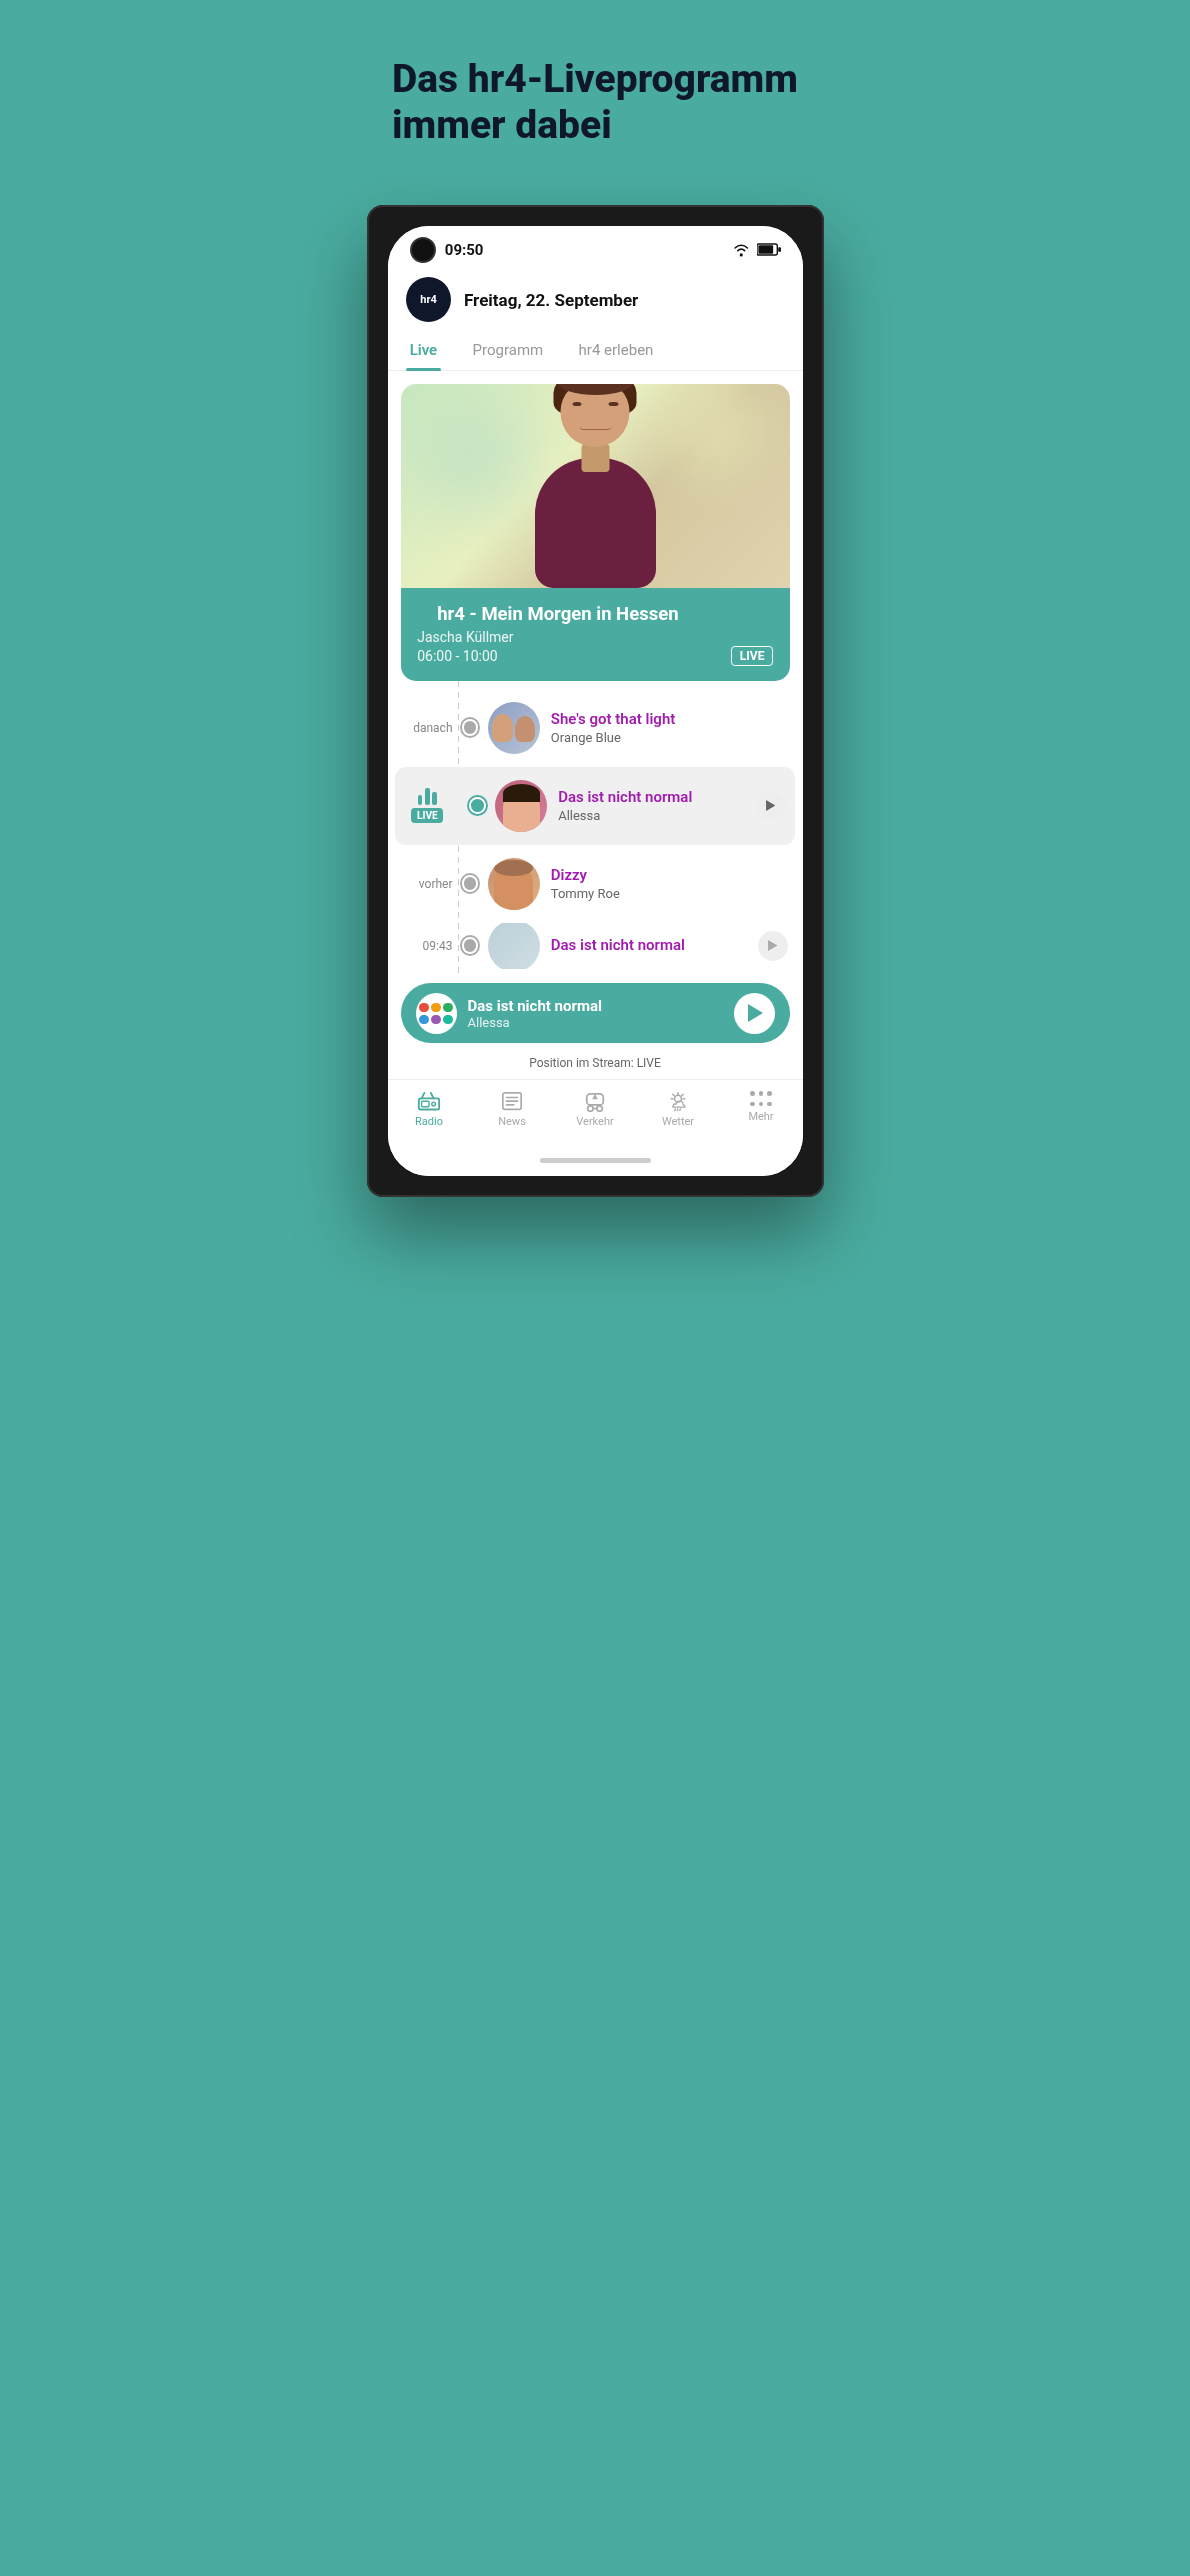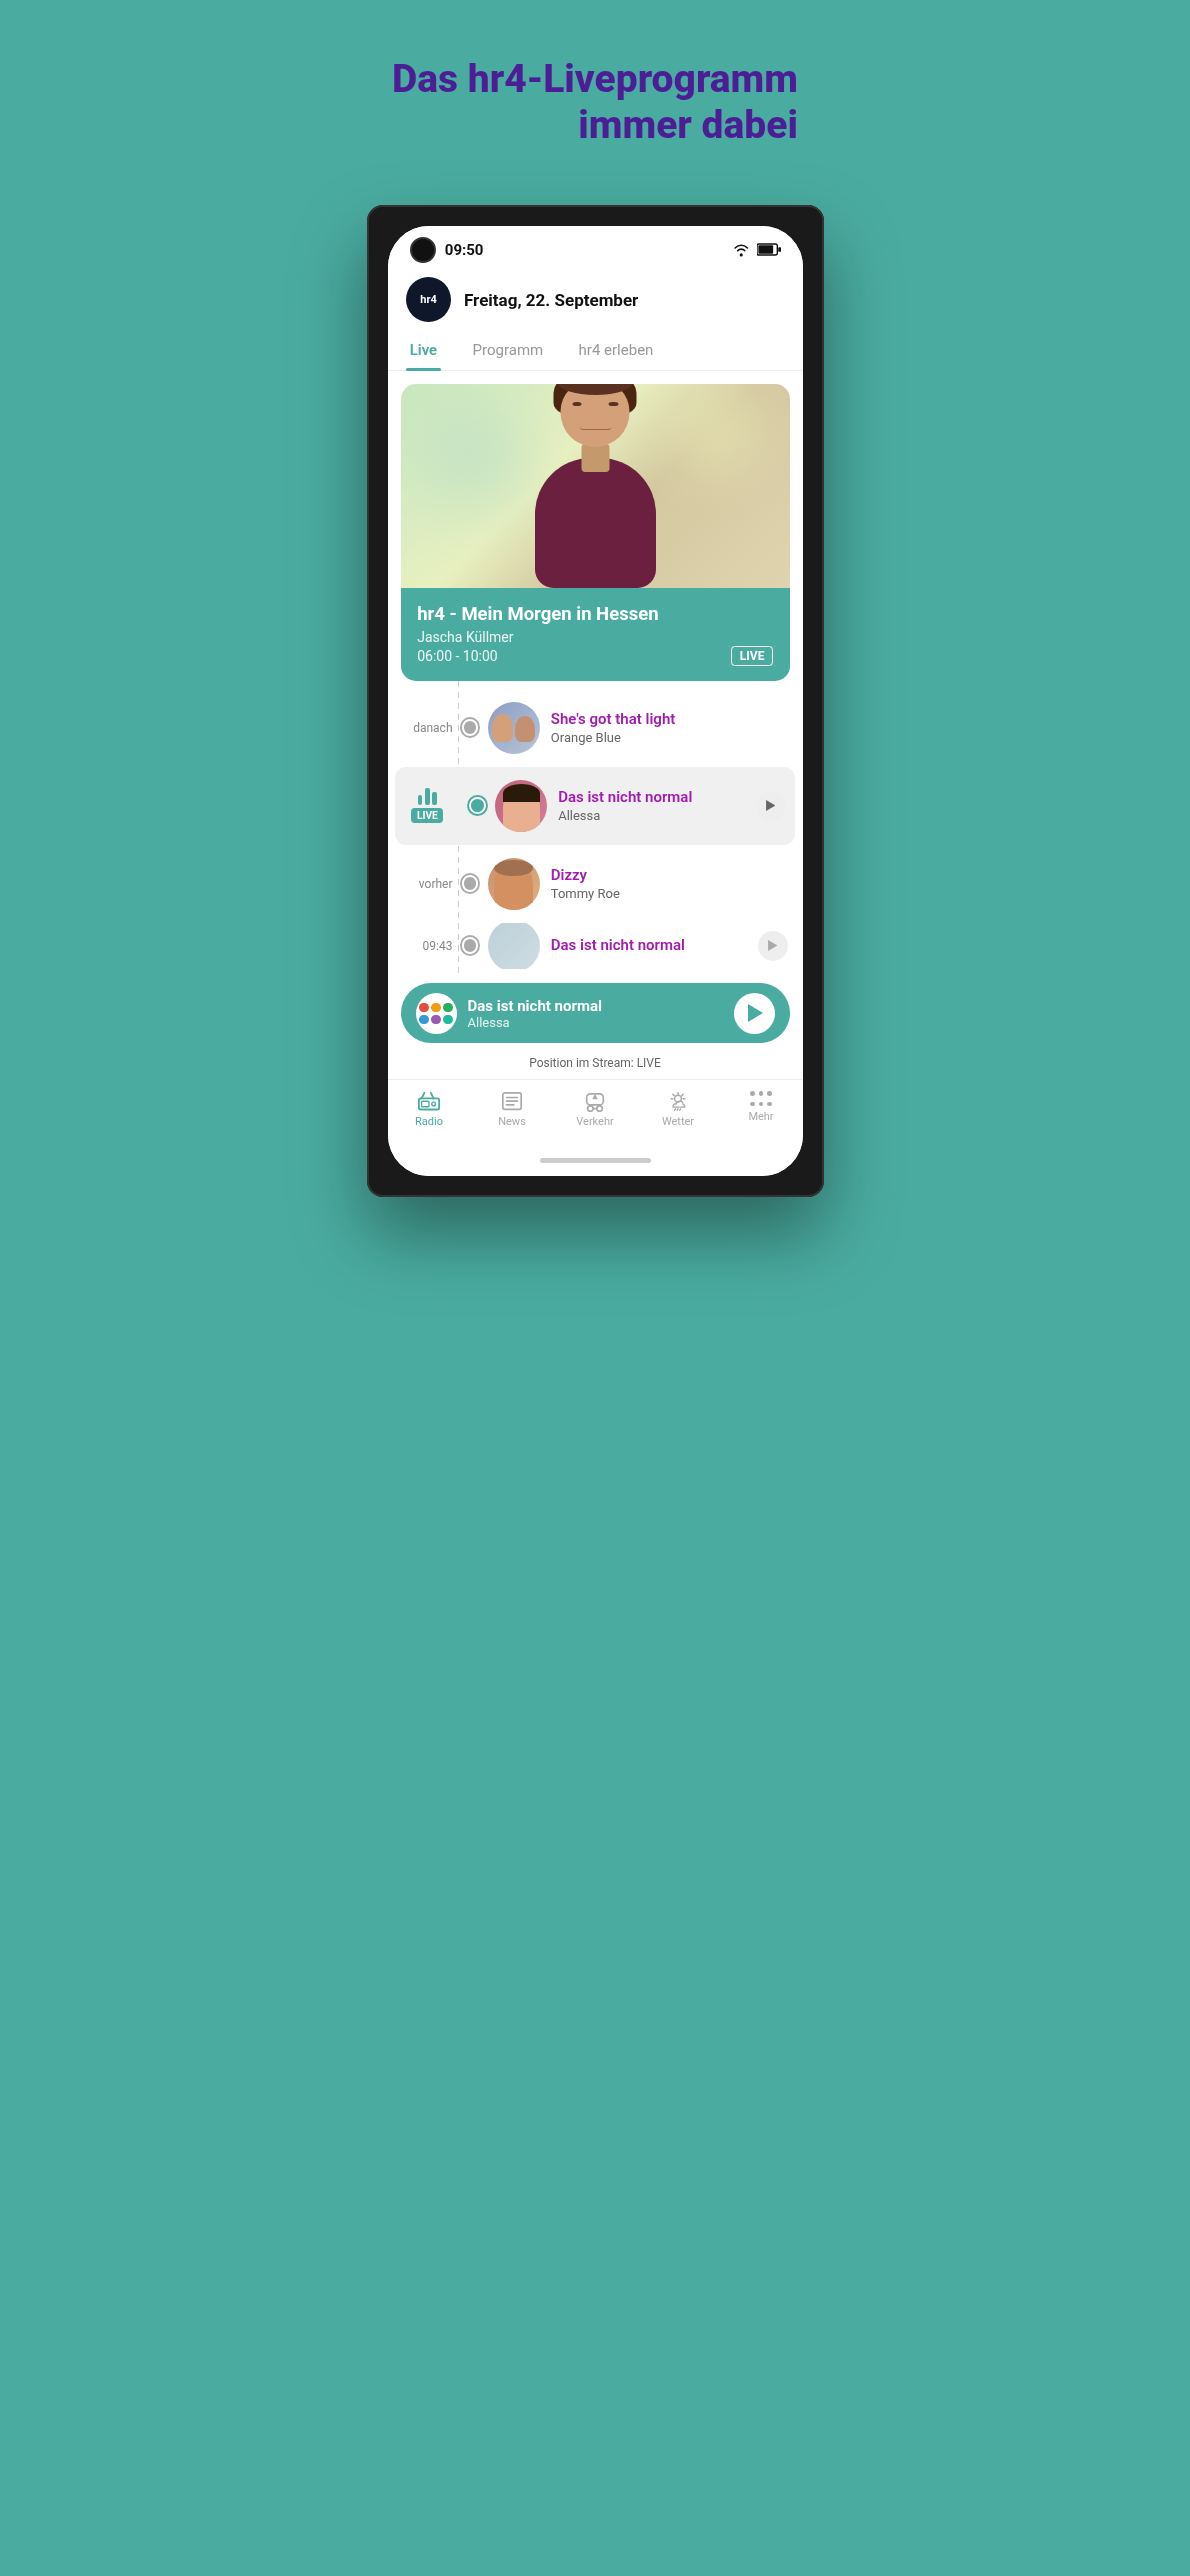--- a/index.html
+++ b/index.html
@@ -7,22 +7,22 @@
       background-color: #4aaca0;
       display: flex;
       flex-direction: column;
       align-items: center;
       min-height: 100vh;
       font-family: -apple-system, BlinkMacSystemFont, 'Segoe UI', Roboto, sans-serif;
       padding: 37px 18.5px 56px;
     }
 
     .page-header {
-      text-align: right;
-      color: #4c1d95;
+      text-align: left;
+      color: #0f172a;
       margin-bottom: 37px;
       padding: 18.5px 37px;
     }
     .page-header h1 {
       font-size: 39px;
       font-weight: 800;
       line-height: 1.2;
     }
 
     
@@ -134,20 +134,21 @@
     }
     .show-info {
       background: #4aaca0;
       padding: 15px 16.7px;
     }
     .show-title {
       font-size: 18.5px;
       font-weight: 700;
       color: white;
       margin-bottom: 3.7px;
+      margin-left: 20px;
     }
     .show-host {
       font-size: 14px;
       color: rgba(255,255,255,0.9);
       margin-bottom: 1.9px;
     }
     .show-time-row {
       display: flex;
       align-items: center;
       justify-content: space-between;

